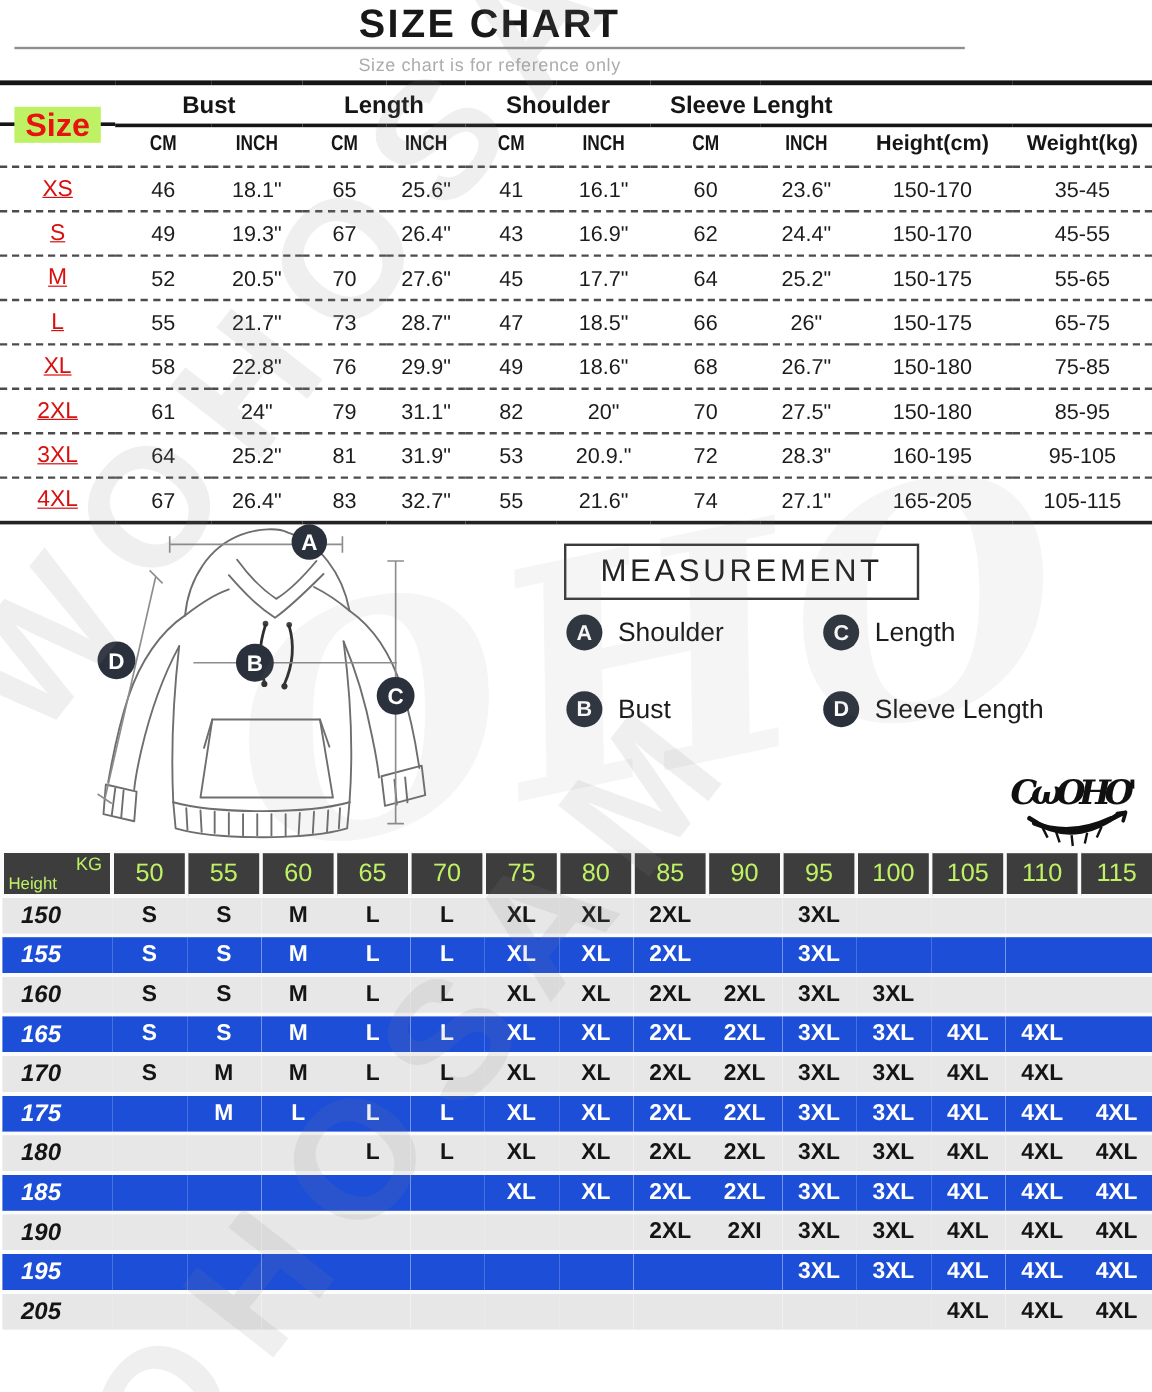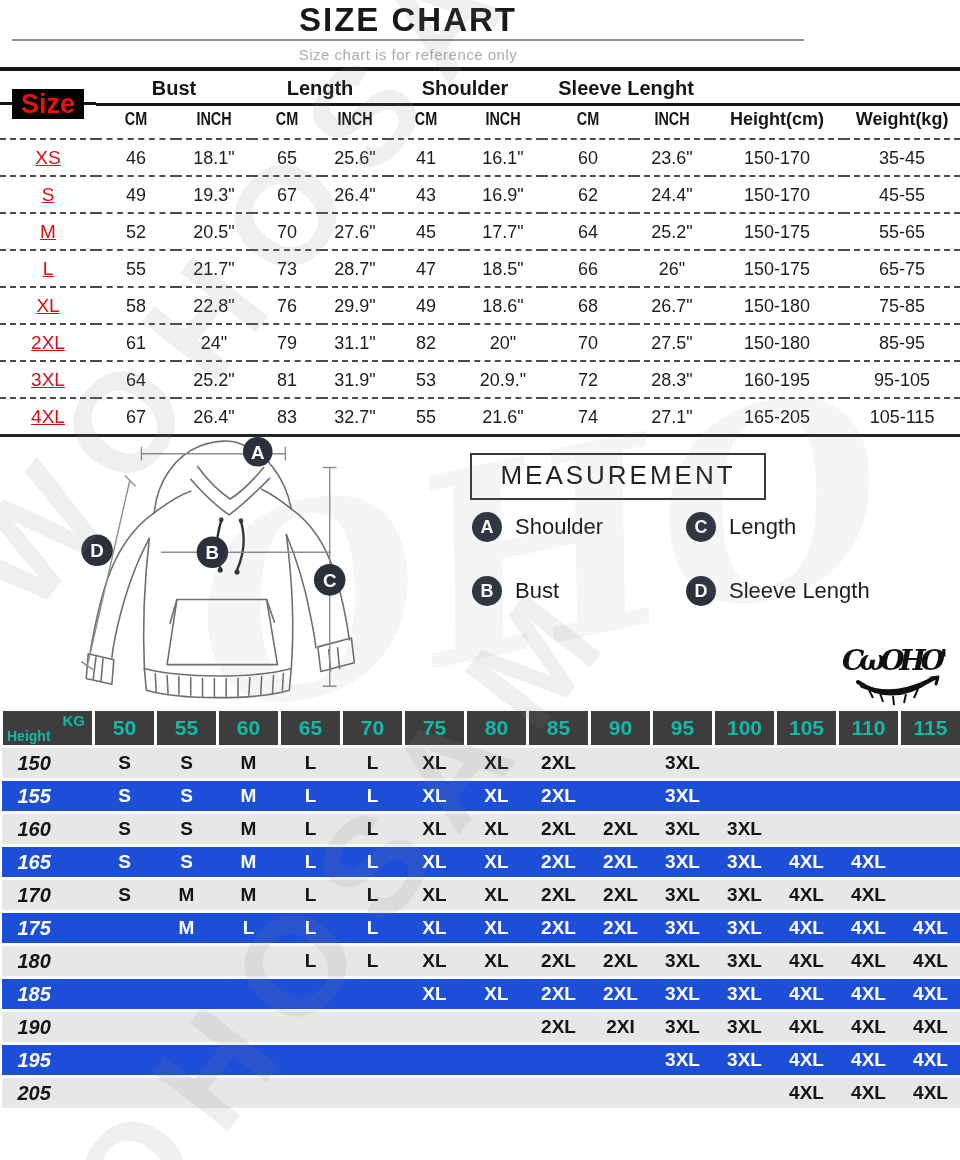--- a/index.html
+++ b/index.html
@@ -17,21 +17,21 @@
   table.sizes {
     position:absolute; top:67px; left:0; width:960px;
     border-collapse:collapse; table-layout:fixed;
     border-top:4px solid #151515; border-bottom:3px solid #222;
   }
   table.sizes thead tr.grp th { border-bottom:3px solid #151515; font-size:20px; font-weight:bold; padding:6px 0 3px; color:#151515; }
   table.sizes thead tr.unit th { font-size:18px; font-weight:bold; padding:3px 0 8px; color:#151515; }
   .cond { display:inline-block; transform:scaleX(.8); }
   td.szhead { position:relative; text-align:center; }
   td.szhead::before { content:""; position:absolute; left:0; right:0; top:31px; height:3px; background:#151515; }
-  td.szhead span { position:relative; z-index:2; background:#000000; padding:0 9px; color:#e8120f; font-size:27px; font-weight:bold; }
+  td.szhead span { position:relative; z-index:2; background:#bef264; padding:0 9px; color:#e8120f; font-size:27px; font-weight:bold; }
   table.sizes tbody td {
     border-top:2px dashed #4c4c4c; text-align:center;
     font-size:18px; color:#1c1c1c; padding:7px 0 6px; height:22px;
   }
   table.sizes tbody td.sz { color:#d90f0f; font-size:19px;text-decoration:underline; }
 
   
   .meas { position:absolute; top:432px; left:0; width:960px; height:276px; }
   .hoodie { position:absolute; left:40px; top:0; width:400px; height:276px; }
   .meas-box {
@@ -45,21 +45,21 @@
     width:30px; height:30px; border-radius:50%; background:#2b313c; color:#fff;
     font-weight:bold; font-size:18px; display:flex; align-items:center; justify-content:center;
     margin-right:13px; flex:0 0 30px;
   }
   .leg-label { font-size:22px; color:#1c1c1c; }
   .doodle { position:absolute; right:6px; top:206px; width:114px; height:68px; }
 
   
   table.matrix { position:absolute; top:708px; left:0; width:960px; border-collapse:collapse; table-layout:fixed; }
   table.matrix thead th {
-    background:#3d3d3d; color:#14b8a6; font-size:21px; font-weight:bold;
+    background:#3d3d3d; color:#bef264; font-size:21px; font-weight:normal;
     border:3px solid #fafafa; height:34px; padding:0; text-align:center;
   }
   th.corner {
     position:relative;
     background:
       linear-gradient(to bottom right, rgba(0,0,0,0) calc(50% - 2px), #f2f2f2 calc(50% - 2px), #f2f2f2 calc(50% + 1px), rgba(0,0,0,0) calc(50% + 1px)),
       #3d3d3d;
   }
   th.corner .kg { position:absolute; top:1px; right:7px; font-size:15px; }
   th.corner .hei { position:absolute; bottom:1px; left:4px; font-size:14px; }

